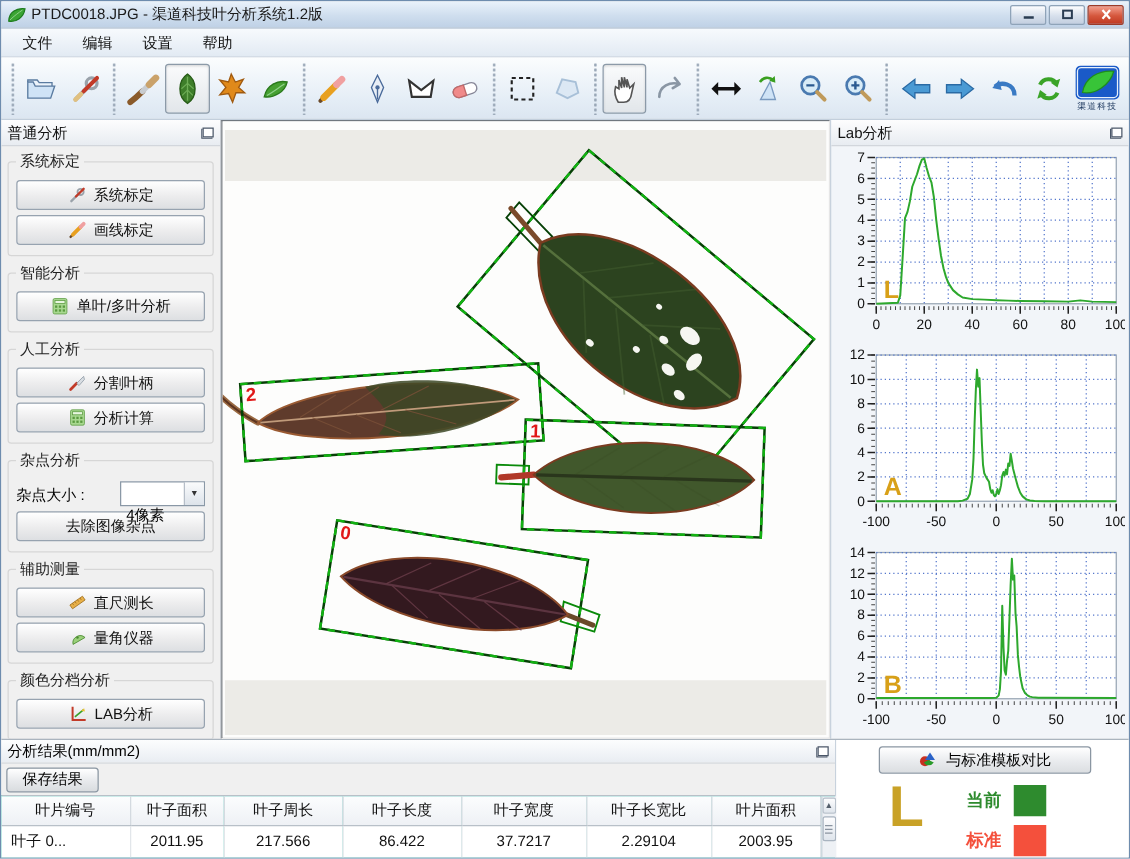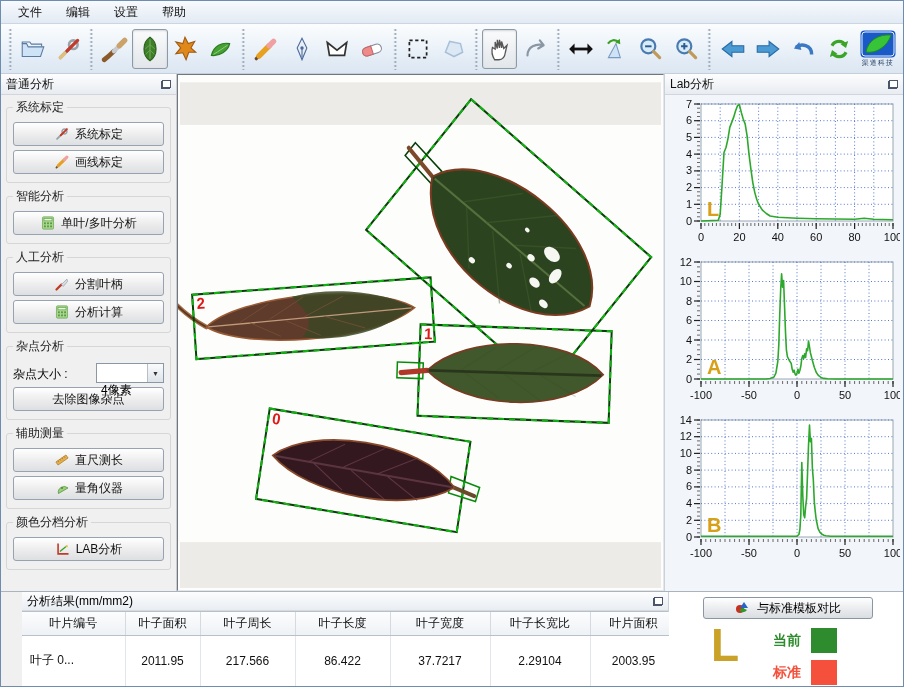--- a/index.html
+++ b/index.html
@@ -60,21 +60,21 @@
   .image-area svg { position:absolute; inset:0; width:100%; height:100%; }
 
   
   .right-panel { width:239px; flex:0 0 239px; background:#f2f5f9; border-left:1px solid #c8d2dd; display:flex; flex-direction:column; overflow:hidden; }
   .charts { flex:1; padding:1px 2px; }
   .chart-box { height:158px; }
   .chart-box svg { display:block; }
 
   
   .bottom { height:95px; flex:0 0 95px; display:flex; border-top:1px solid #aab4be; background:#f0f0f0; }
-  .bottom-left { width:668px; flex:0 0 668px; display:flex; flex-direction:column; border-right:1px solid #c8d2dd;padding-left:21px; }
+  .bottom-left { width:668px; flex:0 0 668px; display:flex; flex-direction:column; border-right:1px solid #c8d2dd; }
   .results-header { height:19px; flex:0 0 19px; display:flex; align-items:center; padding:0 5px; font-size:12px;
     background:linear-gradient(#fcfdfe,#e9edf2); border-bottom:1px solid #d6dade; }
   .save-row { height:25px; flex:0 0 25px; display:flex; align-items:center; padding:2px 4px; }
   .save-btn { width:74px; height:20px; font-size:12px; display:flex; align-items:center; justify-content:center;
     border:1px solid #8a96a2; border-radius:3px; background:linear-gradient(#ffffff,#e7e9ec 55%,#d9dcdf); }
   .table-wrap { flex:1; display:flex; background:#14b8a6; border-top:1px solid #b8c0c8; min-height:0; }
   table.results { border-collapse:collapse; table-layout:fixed; width:655px; font-size:12px; }
   table.results th { height:23px; font-weight:normal; text-align:center; background:linear-gradient(#fcfdfe,#eef1f5); border-right:1px solid #d4dae0; border-bottom:1px solid #b8c0c8; color:#111; }
   table.results td { height:26px; text-align:center; border-right:1px solid #e2e6ea; color:#111; background:#fff; }
   table.results td:first-child { text-align:left; padding-left:8px; }
@@ -93,20 +93,44 @@
   .legend-row { position:absolute; left:104px; display:flex; align-items:center; gap:10px; font-size:14px; font-weight:bold; }
   .legend-row .swatch { width:26px; height:25px; }
   .legend-row.cur { top:36px; }
   .legend-row.std { top:68px; }
 </style>
 </head>
 <body>
 
 <div class="window">
 
+  <div class="titlebar">
+    <svg class="app-icon" viewBox="0 0 16 14">
+      <path d="M2 12 C2 5 8 1 15 2 C14 9 8 13 2 12 Z" fill="#3aa432" stroke="#1d7a1d"></path>
+      <path d="M3 11 C6 8 10 5 13 3" stroke="#8fd08a" stroke-width="0.8" fill="none"></path>
+    </svg>
+    <span class="title-text">PTDC0018.JPG - 渠道科技叶分析系统1.2版</span>
+    <div class="win-btns">
+      <div class="win-btn">
+          <svg width="10" height="9">
+            <rect x="1" y="6" width="8" height="2" fill="#2a3c52"></rect>
+          </svg>
+        </div>
+      <div class="win-btn">
+          <svg width="10" height="9">
+            <rect x="1.5" y="1.5" width="7" height="6" fill="none" stroke="#2a3c52" stroke-width="1.6"></rect>
+          </svg>
+        </div>
+      <div class="win-btn close">
+          <svg width="10" height="9">
+            <path d="M2 1 L8 8 M8 1 L2 8" stroke="#fff" stroke-width="1.8"></path>
+          </svg>
+        </div>
+    </div>
+  </div>
 
   <div class="menubar">
     <span class="menu-item">文件</span>
     <span class="menu-item">编辑</span>
     <span class="menu-item">设置</span>
     <span class="menu-item">帮助</span>
   </div>
 
   <div class="toolbar">
     <div class="tb-sep"></div>
@@ -815,20 +839,23 @@
       </div>
     </div>
   </div>
 
   <div class="bottom">
     <div class="bottom-left">
       <div class="results-header">
         <span>分析结果(mm/mm2)</span>
         <span class="float-icon"></span>
       </div>
+      <div class="save-row">
+        <div class="save-btn">保存结果</div>
+      </div>
       <div class="table-wrap">
         <table class="results">
           <colgroup>
               <col style="width:103px">
               <col style="width:75px">
               <col style="width:95px">
               <col style="width:95px">
               <col style="width:100px">
               <col style="width:100px">
               <col style="width:87px">

